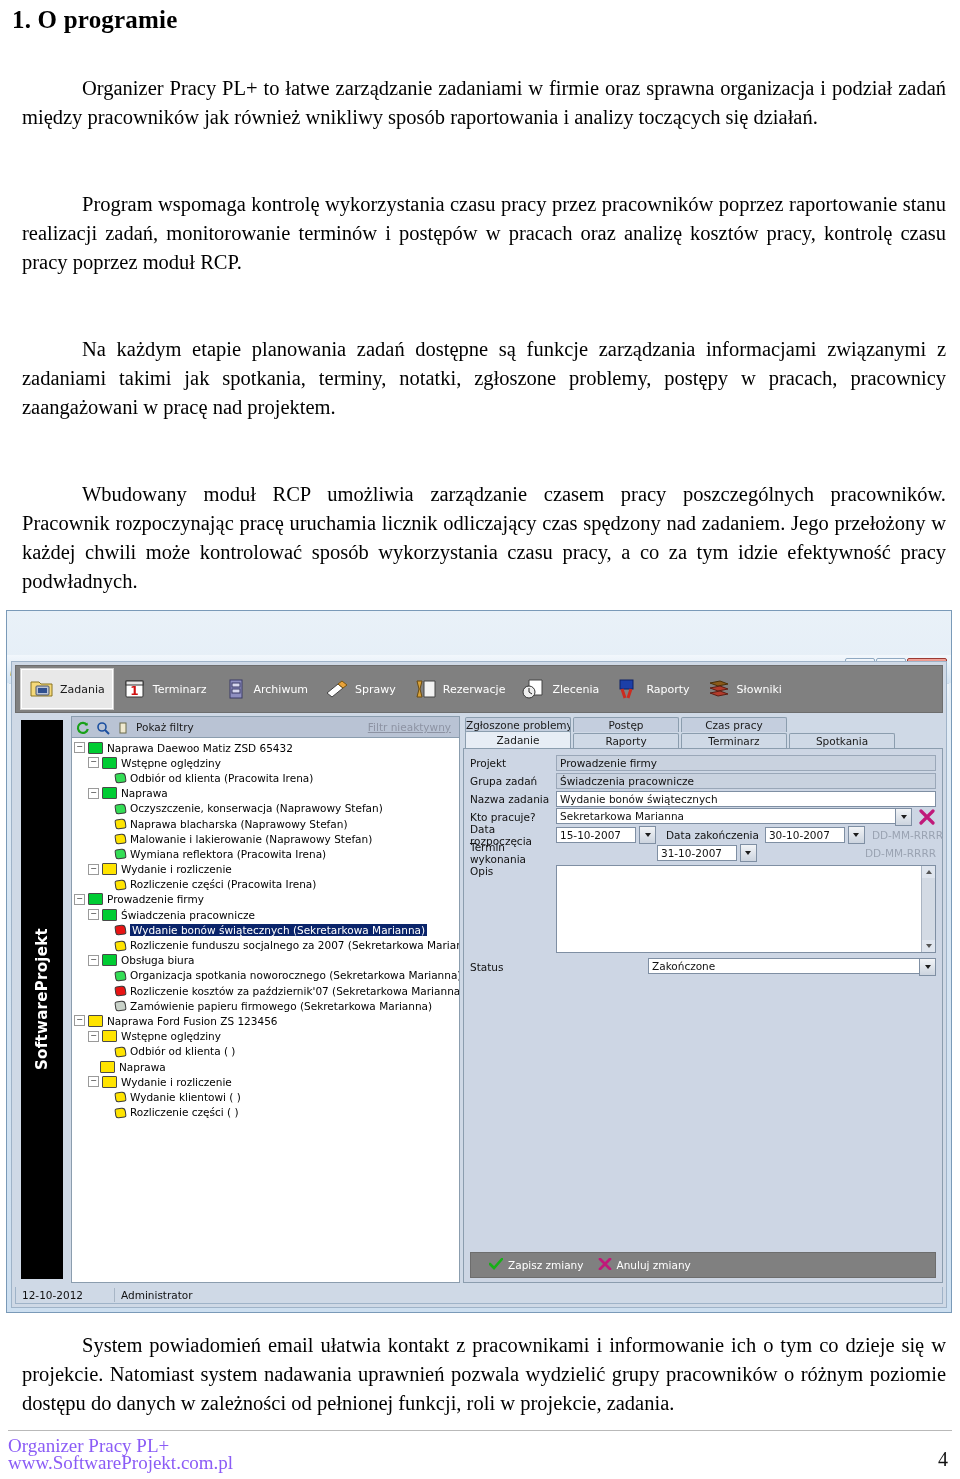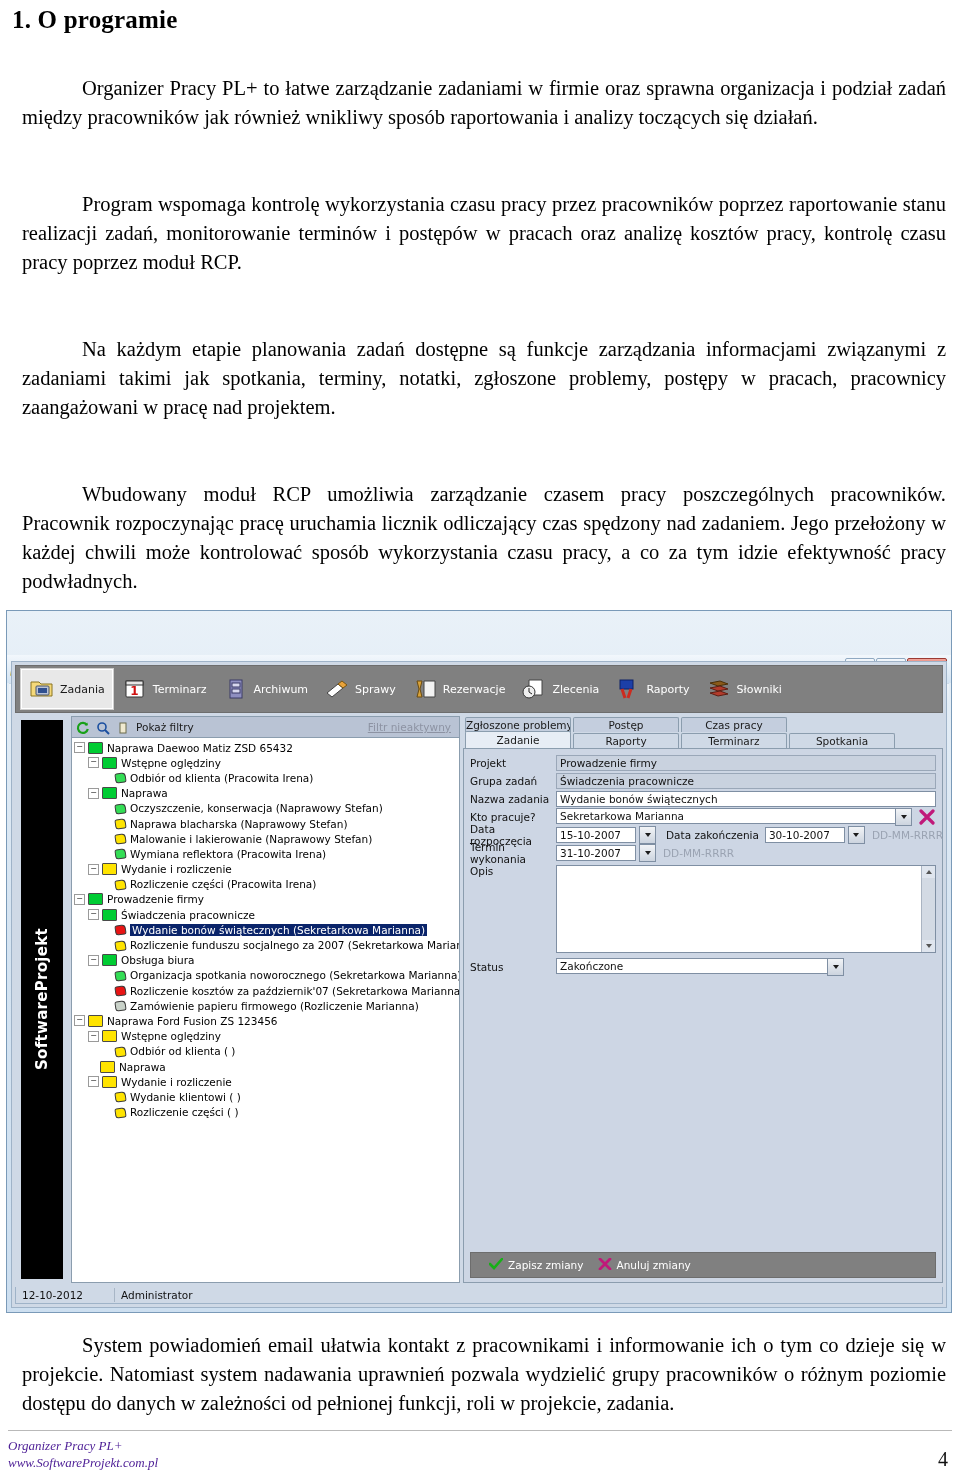--- a/index.html
+++ b/index.html
@@ -162,21 +162,21 @@
     background:#cfd9e6;border:1px solid #8b9dae;border-bottom:none;
     margin-right:2px;color:#1a1a1a;border-radius:2px 2px 0 0;
     overflow:hidden;white-space:nowrap;
   }
   .tabrow.row1 .tab{background:#c4cede;}
   .tab.active{background:#e7edf5;height:16px;line-height:16px;font-weight:normal;}
   .formarea{
     flex:1;background:#cdd6e4;border:1px solid #8b9dae;
     padding:6px 6px 4px 6px;display:flex;flex-direction:column;min-height:0;
   }
-  .frow{display:flex;align-items:center;margin-bottom:3px;height:15px;}
+  .frow{display:flex;align-items:center;margin-bottom:3px;height:15px;justify-content:space-between;}
   .flab{
     width:86px;flex:0 0 auto;font-size:10.5px;color:#111;
     font-family:"DejaVu Sans", sans-serif;
   }
   .fval{
     flex:1;height:14px;line-height:14px;font-size:10.5px;padding:0 3px;
     background:#c9d2df;border:1px solid #9aa7b8;color:#111;
     overflow:hidden;white-space:nowrap;
   }
   .fval.edit{background:#ffffff;border:1px solid #7f8fa3;}
@@ -224,21 +224,21 @@
   .sb-cell{padding:0 6px;height:14px;line-height:14px;border-right:1px solid #a8b6c6;}
   .sb-cell.grow{flex:1;border-right:none;}
   .sb-cell.fixed{width:86px;}
 
   
   .footer{
     position:absolute;left:0;right:0;bottom:8px;padding:0 8px;
   }
   .footer-rule{height:1px;background:#b9b9b9;margin-bottom:6px;}
   .footer-row{display:flex;align-items:flex-end;justify-content:space-between;}
-  .footer-left{font-size:13px;line-height:17px;color:#4c1d95;font-style:italic;}
+  .footer-left{font-size:19px;line-height:17px;color:#8b5cf6;}
   .footer-page{font-size:20px;color:#111;padding-right:4px;}
 </style>
 </head>
 <body>
 
 <div class="page">
 
   <div class="doc">
     <h1 class="heading">1. O programie</h1>
     <div class="gap-md"></div>
@@ -493,21 +493,21 @@
                   <span class="pin red">
                     <i></i>
                   </span>
                   <span class="lbl">Rozliczenie kosztów za październik'07 (Sekretarkowa Marianna)</span>
                 </div>
                 <div class="node" style="padding-left: 28px;">
                   <span class="exp blank"></span>
                   <span class="pin gray">
                     <i></i>
                   </span>
-                  <span class="lbl">Zamówienie papieru firmowego (Rozliczenie Marianna)</span>
+                  <span class="lbl">Zamówienie papieru firmowego (Sekretarkowa Marianna)</span>
                 </div>
                 <div class="node" style="padding-left: 0px;">
                   <span class="exp">−</span>
                   <span class="fold yellow"></span>
                   <span class="lbl">Naprawa Ford Fusion ZS 123456</span>
                 </div>
                 <div class="node" style="padding-left: 14px;">
                   <span class="exp">−</span>
                   <span class="fold yellow"></span>
                   <span class="lbl">Wstępne oględziny</span>

